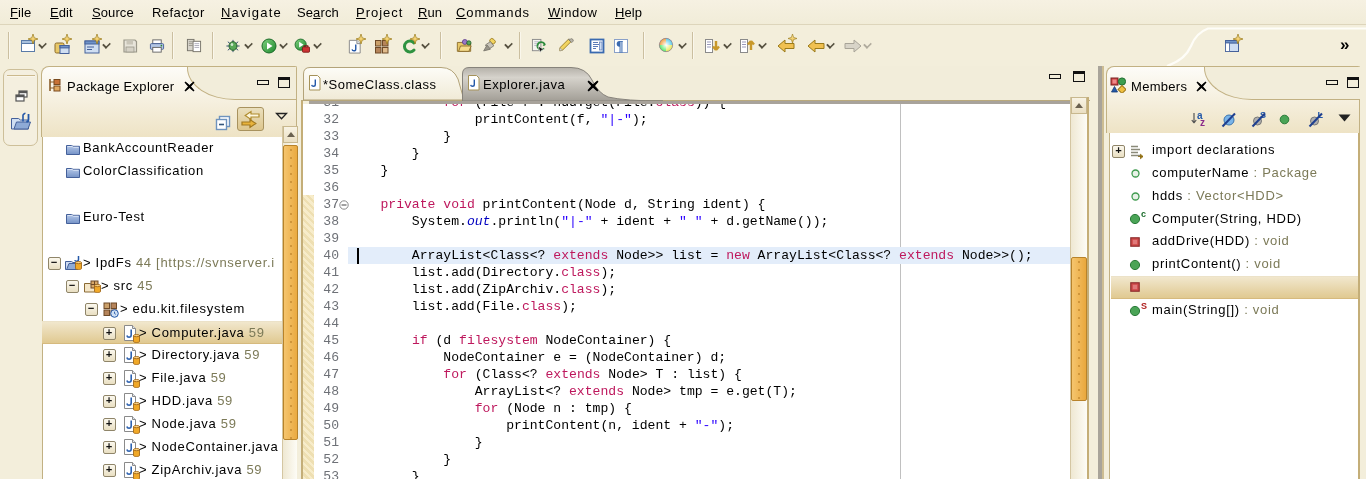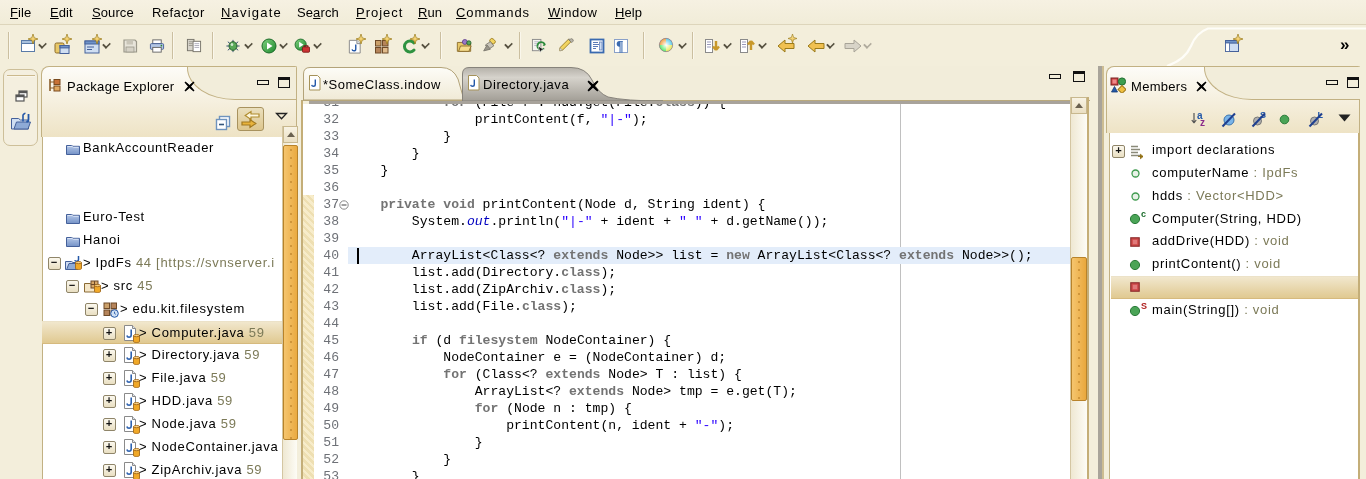--- a/index.html
+++ b/index.html
@@ -12,21 +12,21 @@
 
 .dock{left:3px;top:69px;width:35px;height:77px;border:1px solid #cdbf99;border-radius:7px;background:#f4efdf}
 .vhead{background:linear-gradient(#fdfcf8,#eee3c5)}
 .white{background:#fff}
 .trow{position:absolute;white-space:nowrap;letter-spacing:0.7px}
 .sel{background:linear-gradient(#f1e7cd,#e0c991);border-top:1px solid #ece2c8;border-bottom:1px solid #d6ba7e}
 .olv{color:#7c7a58}
 .num{color:#6e7177}
 
 pre{font-family:"Liberation Mono",monospace;font-size:13.1px;line-height:17px}
-.k{color:#737373;font-weight:bold}
+.k{color:#be185d;font-weight:normal}
 .s{color:#2a00ff}
 .o{color:#0000c0;font-style:italic}
 .exp{position:absolute;width:13px;height:13px;border:1px solid #8f8569;border-radius:2px;background:linear-gradient(#fbf8ee,#e9dfc2);font:bold 11px "Liberation Mono",monospace;line-height:10px;text-align:center;color:#111}
 .sbthumb{border:1px solid #b8832a;border-radius:2px;background-image:radial-gradient(circle 2px at 7px 4px,#d0963a 55%,rgba(208,150,58,0) 70%),linear-gradient(90deg,#f5c56e,#e9a83d);background-size:14px 8px,14px 100%;background-repeat:repeat-y,no-repeat}
 </style></head>
 <body>
 
 <div class="a menu">
 <span class="mi" style="left:10px"><u>F</u>ile</span>
 <span class="mi" style="left:50px"><u>E</u>dit</span>
@@ -349,31 +349,31 @@
             <path d="M5.5 10.5l4-2 4 2-4 2z" fill="#e2b584" stroke="#6e4a28" stroke-width="0.9"></path>
           </symbol>
   </defs>
       </svg>
   <div class="trow" style="left:23px;top:0px;width:231px;height:23px">
         <svg class="a" style="left:0;top:4px" width="16" height="16">
           <use href="#folder"></use>
         </svg>
         <span class="a" style="left:18px;top:3px">BankAccountReader</span>
       </div>
+  <div class="trow" style="left:23px;top:23px;width:231px;height:23px">
+        <svg class="a" style="left:0;top:4px" width="16" height="16">
+          <use href="#folder"></use>
+        </svg>
+        <span class="a" style="left:18px;top:3px">ColorClassification</span>
+      </div>
   <div class="trow" style="left:23px;top:69px;width:231px;height:23px">
         <svg class="a" style="left:0;top:4px" width="16" height="16">
           <use href="#folder"></use>
         </svg>
         <span class="a" style="left:18px;top:3px">Euro-Test</span>
-      </div>
-  <div class="trow" style="left:23px;top:92px;width:231px;height:23px">
-        <svg class="a" style="left:0;top:4px" width="16" height="16">
-          <use href="#folder"></use>
-        </svg>
-        <span class="a" style="left:18px;top:3px">Hanoi</span>
       </div>
   <div class="trow" style="left:0;top:115px;width:254px;height:23px">
         <div class="exp" style="left:6px;top:5px">−</div>
         <svg class="a" style="left:22px;top:3px" width="18" height="18" viewBox="0 0 18 18">
           <path d="M1.5 6.5h6l1.5 1h7l-2.5 7h-12z" fill="#cfdcf2" stroke="#44609a" stroke-width="1"></path>
           <path d="M3 13.5l2-5h11.5l-2.5 6h-11z" fill="#8eaad6" stroke="#44609a" stroke-width="1"></path>
           <path d="M14.5 1v3.5c0 1.2-0.8 1.8-1.9 1.8-0.9 0-1.6-0.4-1.8-1.2" fill="none" stroke="#2458a8" stroke-width="1.5"></path>
         </svg>
         <svg class="a" style="left:33px;top:9px" width="7" height="9">
           <use href="#cyl"></use>
@@ -503,22 +503,22 @@
  </svg>
 
  <svg class="a" style="left:7px;top:9px" width="13" height="16" viewBox="0 0 13 16">
       <path d="M1.5 0.5h8l2.5 2.5v12h-10.5z" fill="#fff" stroke="#a59259" stroke-width="1"></path>
       <path d="M7.3 4.5v5c0 1.3-0.7 1.8-1.8 1.8-0.9 0-1.6-0.4-1.8-1.4" fill="none" stroke="#2458a8" stroke-width="1.4"></path>
     </svg>
  <svg class="a" style="left:166px;top:9px" width="13" height="16" viewBox="0 0 13 16">
       <path d="M1.5 0.5h8l2.5 2.5v12h-10.5z" fill="#fff" stroke="#a59259" stroke-width="1"></path>
       <path d="M7.3 4.5v5c0 1.3-0.7 1.8-1.8 1.8-0.9 0-1.6-0.4-1.8-1.4" fill="none" stroke="#2458a8" stroke-width="1.4"></path>
     </svg>
- <span class="a" style="left:22px;top:11px;letter-spacing:0.55px">*SomeClass.indow</span>
- <span class="a" style="left:182px;top:11px;letter-spacing:0.55px">Directory.java</span>
+ <span class="a" style="left:22px;top:11px;letter-spacing:0.55px">*SomeClass.class</span>
+ <span class="a" style="left:182px;top:11px;letter-spacing:0.55px">Explorer.java</span>
  <svg class="a" style="left:285px;top:13px" width="14" height="14" viewBox="0 0 14 14">
       <path d="M1.5 2.8l1.2-1.2L7 5.2l4.3-3.6 1.2 1.2L8.8 7l3.7 4.3-1.2 1.2L7 8.8l-4.3 3.7-1.2-1.2L5.2 7z" fill="#000"></path>
       <path d="M3.5 3.5l7 7M10.5 3.5l-7 7" stroke="#000" stroke-width="1.3"></path>
     </svg>
 
  <div class="a" style="left:748px;top:8px;width:12px;height:5px;border:1.5px solid #111"></div>
  <div class="a" style="left:772px;top:5px;width:12px;height:11px;border:1.5px solid #111;border-top-width:3px"></div>
 
  <div class="a" style="left:8px;top:35px;width:761px;height:3px;background:#a8a39b"></div>
 
@@ -641,21 +641,21 @@
   <div class="a sel" style="left:1px;top:142.8px;width:248px;height:22.8px"></div>
   <div class="exp" style="left:2px;top:12px">+</div>
   <svg class="a" style="left:19px;top:11px" width="16" height="16" viewBox="0 0 16 16">
         <path d="M2 2.5h7M2 5.5h9M2 8.5h7M2 11.5h9" stroke="#8a8a7a" stroke-width="1.4"></path>
         <path d="M9 12.5h5m0 0l-2.5-2.2v4.4z" fill="#c8a020" stroke="#8a6a14" stroke-width="0.9"></path>
       </svg>
   <span class="trow" style="left:42px;top:9px">import declarations</span>
   <svg class="a" style="left:21px;top:36px" width="9" height="9" viewBox="0 0 9 9">
         <circle cx="4.5" cy="4.5" r="3.5" fill="#e8f2e8" stroke="#3f9b4f" stroke-width="1.3"></circle>
       </svg>
-  <span class="trow" style="left:42px;top:32px">computerName <span class="olv">: IpdFs</span></span>
+  <span class="trow" style="left:42px;top:32px">computerName <span class="olv">: Package</span></span>
   <svg class="a" style="left:21px;top:59px" width="9" height="9" viewBox="0 0 9 9">
         <circle cx="4.5" cy="4.5" r="3.5" fill="#e8f2e8" stroke="#3f9b4f" stroke-width="1.3"></circle>
       </svg>
   <span class="trow" style="left:42px;top:55px">hdds <span class="olv">: Vector&lt;HDD&gt;</span></span>
   <svg class="a" style="left:19px;top:80px" width="12" height="12" viewBox="0 0 12 12">
         <circle cx="6" cy="6" r="4.6" fill="#4aa456" stroke="#2a7a38" stroke-width="1"></circle>
       </svg>
   <span class="a" style="left:31px;top:76px;font-size:9px;font-weight:bold;color:#1e6e2e">c</span>
   <span class="trow" style="left:42px;top:78px">Computer(String, HDD)</span>
   <svg class="a" style="left:20px;top:104px" width="10" height="10" viewBox="0 0 10 10">

